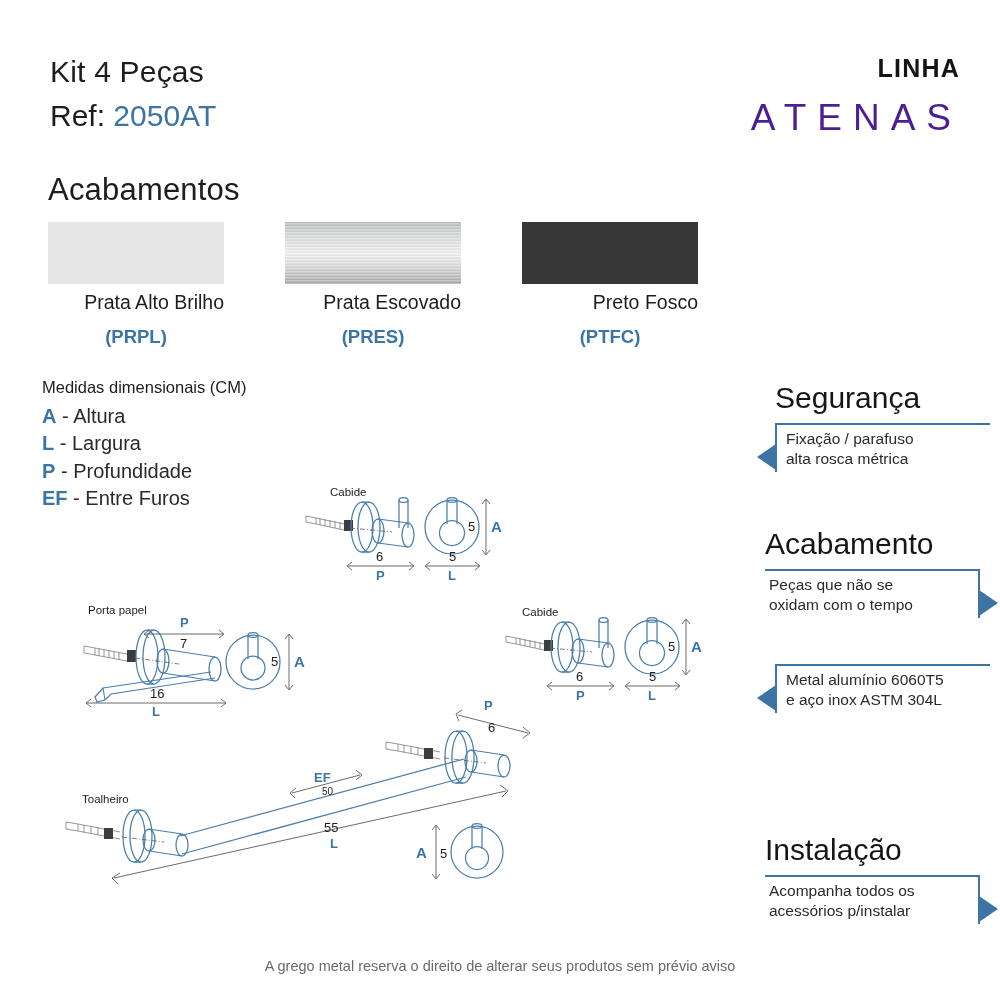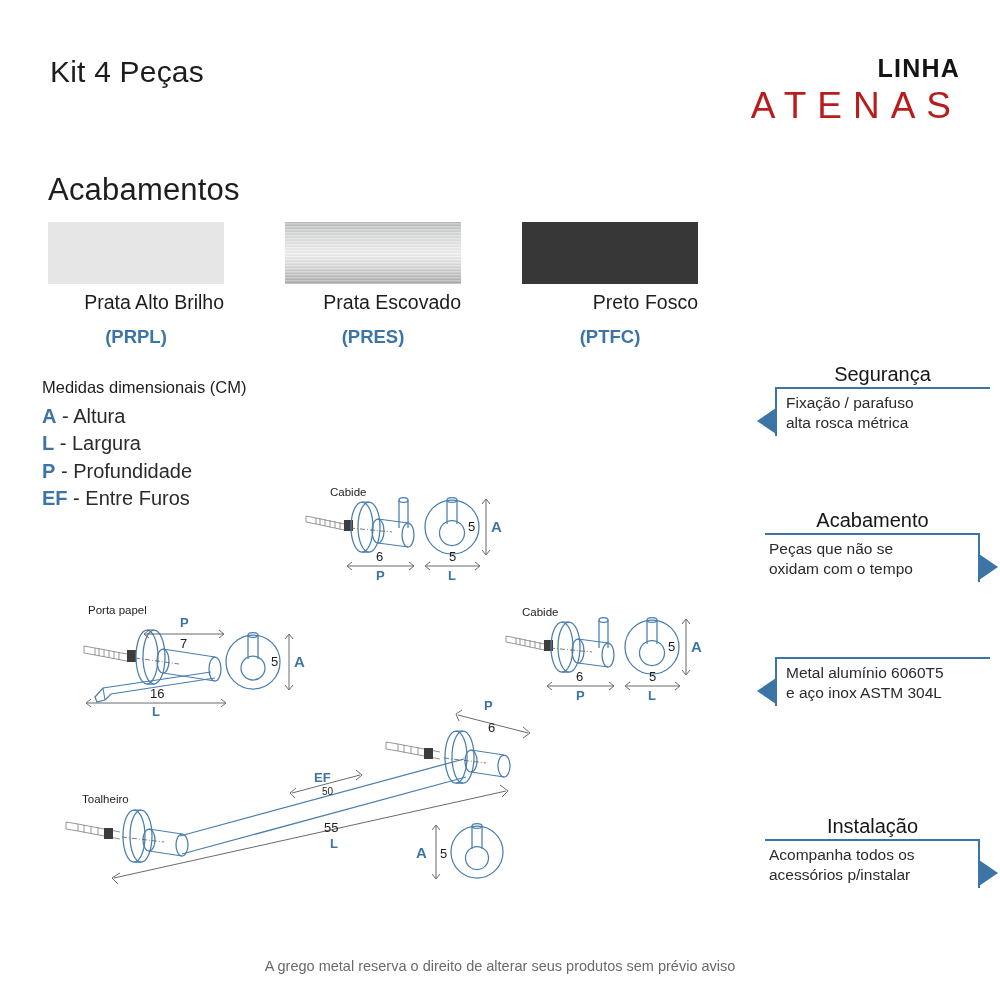--- a/index.html
+++ b/index.html
@@ -25,21 +25,21 @@
   }
   .kit-ref .refnum { color: #3c74a6; }
 
   .brand { position: absolute; right: 38px; top: 56px; text-align: right; }
   .brand-linha {
     font-size: 25px; font-weight: 700; letter-spacing: 1.2px;
     color: #141414; line-height: 1; text-align: right; padding-right: 2px;
   }
   .brand-atenas {
     font-size: 37px; font-weight: 400; letter-spacing: 11px;
-    color: #b91c1c; line-height: 1.15; margin-top: 4px; padding-right: 0;
+    color: #4c1d95; line-height: 1.15; margin-top: 16px; padding-right: 0;
   }
 
   
   .acab-title {
     position: absolute; left: 48px; top: 172px;
     font-size: 31px; color: #1d1d1d; letter-spacing: .2px;
   }
   .swatches { position: absolute; left: 48px; top: 222px; width: 650px; }
   .swatch-cell { position: absolute; top: 0; }
   .swatch-box { width: 176px; height: 62px; }
@@ -61,25 +61,25 @@
 
   
   .medidas { position: absolute; left: 42px; top: 378px; }
   .medidas h3 { font-size: 16.5px; font-weight: 400; color: #1d1d1d; margin-bottom: 6px; }
   .medidas .row { font-size: 20px; line-height: 1.37; color: #2a2a2a; white-space: nowrap; }
   .medidas .key { color: #3c74a6; font-weight: 700; }
 
   
   .feature { position: absolute; width: 215px; }
   .feature .f-title {
-    font-size: 20px; color: #161616; text-align: center;
-    line-height: 1.1; white-space: nowrap;
+    font-size: 30px; color: #161616; text-align: left;
+    line-height: 1.1; white-space: nowrap; margin-top: 18px;
   }
   .feature .f-body {
-    position: relative; margin-top: 2px;
+    position: relative; margin-top: 9px;
     border-top: 2px solid #3c74a6;
     padding: 4px 2px 2px 8px;
     font-size: 15.5px; line-height: 1.32; color: #2b2b2b;
   }
   .feature.left-arrow .f-body { border-left: 2px solid #3c74a6; padding-left: 9px; }
   .feature.right-arrow .f-body { border-right: 2px solid #3c74a6; padding-right: 9px; padding-left: 4px; }
   .arrow {
     position: absolute; width: 0; height: 0;
     border-top: 13px solid transparent; border-bottom: 13px solid transparent;
   }
@@ -114,20 +114,21 @@
     position: absolute; left: 0; right: 0; top: 958px;
     text-align: center; font-size: 14.5px; color: #6a6a6a;
   }
 </style>
 </head>
 <body>
 
 <div class="page">
 
   <div class="kit-title">Kit 4 Peças</div>
+  <div class="kit-ref"><span>Ref: </span><span class="refnum">2050AT</span></div>
 
   <div class="brand">
     <div class="brand-linha">LINHA</div>
     <div class="brand-atenas">ATENAS</div>
   </div>
 
   <div class="acab-title">Acabamentos</div>
 
   <div class="swatches">
     <div class="swatch-cell" style="left:0px;">

